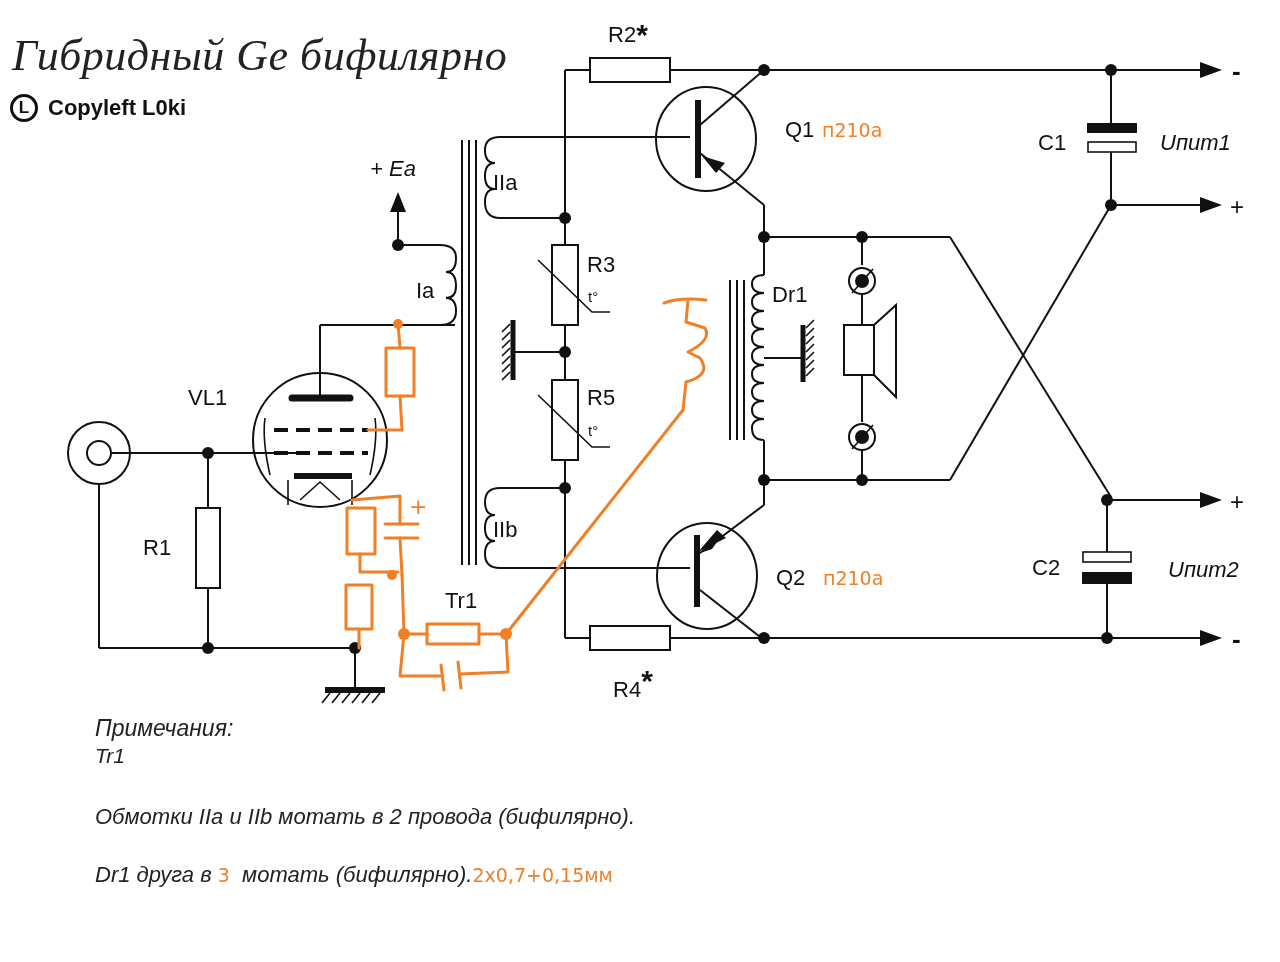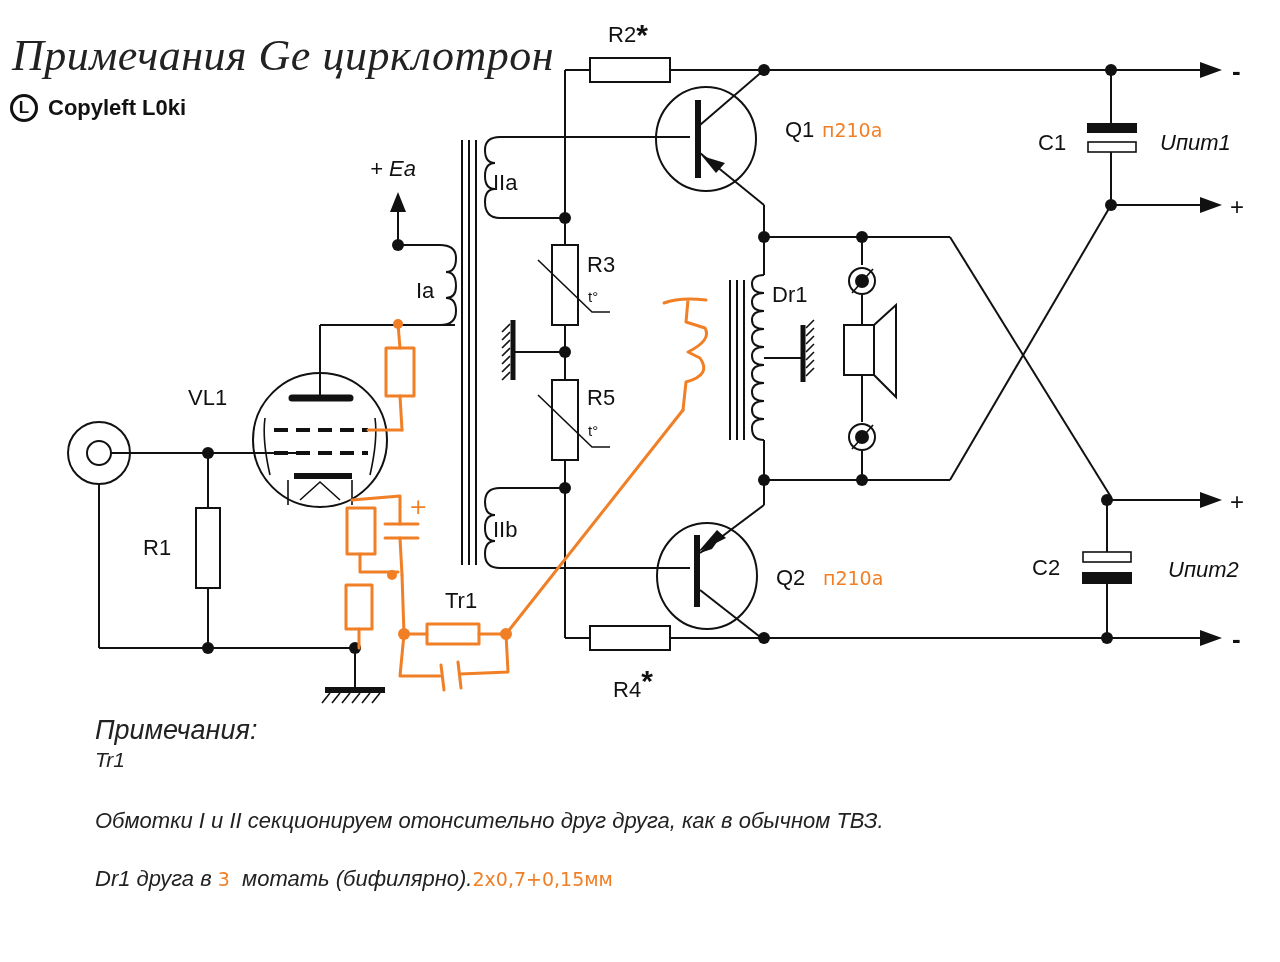--- a/index.html
+++ b/index.html
@@ -10,30 +10,30 @@
   .o { stroke:#f07f26; stroke-width:3; fill:none; stroke-linecap:round; stroke-linejoin:round; }
   .dot { fill:#111; }
   .odot { fill:#f07f26; }
   .lbl { font-family:"Liberation Sans", sans-serif; font-size:22px; fill:#111; }
   .lbli { font-family:"Liberation Sans", sans-serif; font-size:22px; fill:#111; font-style:italic; }
   .olbl { font-family:"DejaVu Sans", sans-serif; font-size:19px; fill:#f07f26; }
   .title { position:absolute; left:12px; top:30px; font-family:"Liberation Serif", serif; font-style:italic; font-size:44px; color:#222; letter-spacing:0.5px; }
   .copyleft { position:absolute; left:10px; top:94px; display:flex; align-items:center; gap:10px; font-family:"Liberation Sans", sans-serif; font-weight:bold; font-size:22px; color:#111; }
   .cl-icon { width:28px; height:28px; border:3px solid #111; border-radius:50%; display:flex; align-items:center; justify-content:center; font-weight:bold; font-size:17px; box-sizing:border-box; }
   .notes { position:absolute; left:95px; top:715px; font-family:"Liberation Sans", sans-serif; font-style:italic; color:#222; }
-  .notes .h { font-size:27px; }
+  .notes .h { font-size:23px; }
   .notes .sub { font-size:21px; margin-top:2px; }
   .notes .line { font-size:22px; line-height:30px; }
   .notes .gap { height:28px; }
   .orange { color:#f07f26; font-style:normal; font-family:"DejaVu Sans", sans-serif; font-size:19px; }
 </style>
 </head>
 <body>
 
-<div class="title">Примечания Ge цирклотрон</div>
+<div class="title">Гибридный Ge бифилярно</div>
 <div class="copyleft">
   <span class="cl-icon">L</span>
   <span>Copyleft L0ki</span>
 </div>
 
 <svg id="schem" width="1280" height="962" viewBox="0 0 1280 962">
 
   <g>
     <circle cx="99" cy="453" r="31" class="w"></circle>
     <circle cx="99" cy="453" r="12" class="w"></circle>
@@ -277,18 +277,18 @@
     <path d="M460 674 L508 672 L506 634" class="o"></path>
     <line x1="506" y1="634" x2="683" y2="410" class="o"></line>
     <path d="M683 410 L686 382 Q712 375 700 358 L688 352 Q712 340 705 328 L686 322 L688 300 M664 303 Q680 297 706 300" class="o"></path>
   </g>
 </svg>
 
 <div class="notes">
   <div class="h">Примечания:</div>
   <div class="sub">Tr1</div>
   <div class="gap" style="height:34px"></div>
-  <div class="line">Обмотки I и II секционируем отонсительно друг друга, как в обычном ТВЗ.</div>
+  <div class="line">Обмотки IIa и IIb мотать в 2 провода (бифилярно).</div>
   <div class="gap"></div>
   <div class="line">
     <span>Dr1 друга в </span><span class="orange">3</span><span style="white-space:pre">  мотать (бифилярно).</span><span class="orange">2х0,7+0,15мм</span>
   </div>
 </div>
 
 </body></html>

